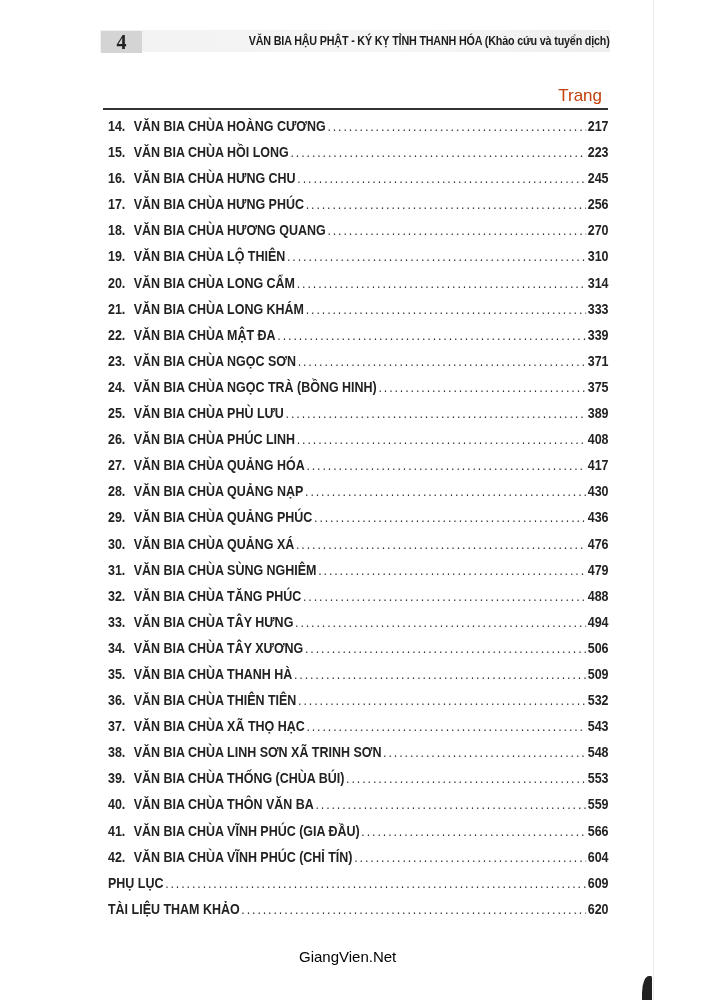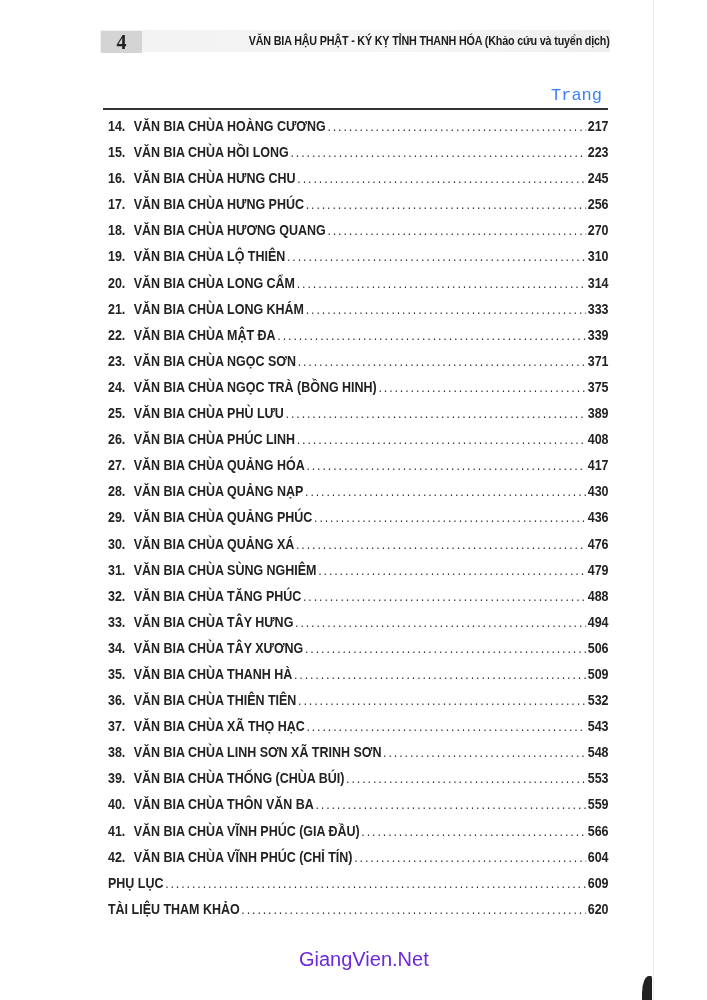--- a/index.html
+++ b/index.html
@@ -16,34 +16,34 @@
       position: absolute; left: 101px; top: 31px; width: 41px; height: 22px; background: #d4d4d4;
       font-family: "Liberation Serif", "DejaVu Serif", serif; font-size: 20px; font-weight: bold;
       color: #222; text-align: center; line-height: 22px;
     }
     .running-title {
       position: absolute; right: 97px; top: 34px; font-size: 12.5px; font-weight: bold;
       letter-spacing: -0.2px; color: #1c1c1c; transform: scaleX(0.86); transform-origin: right center;
       white-space: nowrap;
     }
     .running-title .sub { font-weight: bold; }
-    .trang { position: absolute; right: 105px; top: 86px; font-size: 17px; color: #3b82f6; font-family: Liberation Mono, monospace; }
+    .trang { position: absolute; right: 105px; top: 86px; font-size: 17px; color: #c2410c; }
     .rule { position: absolute; left: 103px; top: 108px; width: 505px; height: 2px; background: #333; }
     .toc { position: absolute; left: 108px; top: 118px; width: 500px; }
     .toc-row {
       display: flex; align-items: baseline; height: 26.1px; font-size: 14.5px; font-weight: bold;
       color: #222; white-space: nowrap; transform: scaleX(0.86); transform-origin: left center; width: 582px;
     }
     .toc-row .num { display: inline-block; width: 30px; }
     .toc-row .label { padding-right: 2px; }
     .toc-row .dots { flex: 1; overflow: hidden; letter-spacing: 2.2px; font-weight: normal; color: #333; }
     .toc-row .dots::before { content: "........................................................................................................................................................"; }
     .toc-row .page { padding-left: 2px; }
     .watermark {
-      position: absolute; left: 299px; top: 948px; font-size: 20px; color: #6d28d9;
+      position: absolute; left: 299px; top: 948px; font-size: 15px; color: #000000;
       font-family: "Liberation Sans", sans-serif;
     }
     .corner-shadow {
       position: absolute; left: 642px; top: 976px; width: 10px; height: 24px;
       background: #222; border-radius: 70% 10% 0 0;
     }
   </style>
 </head>
 <body>
 

